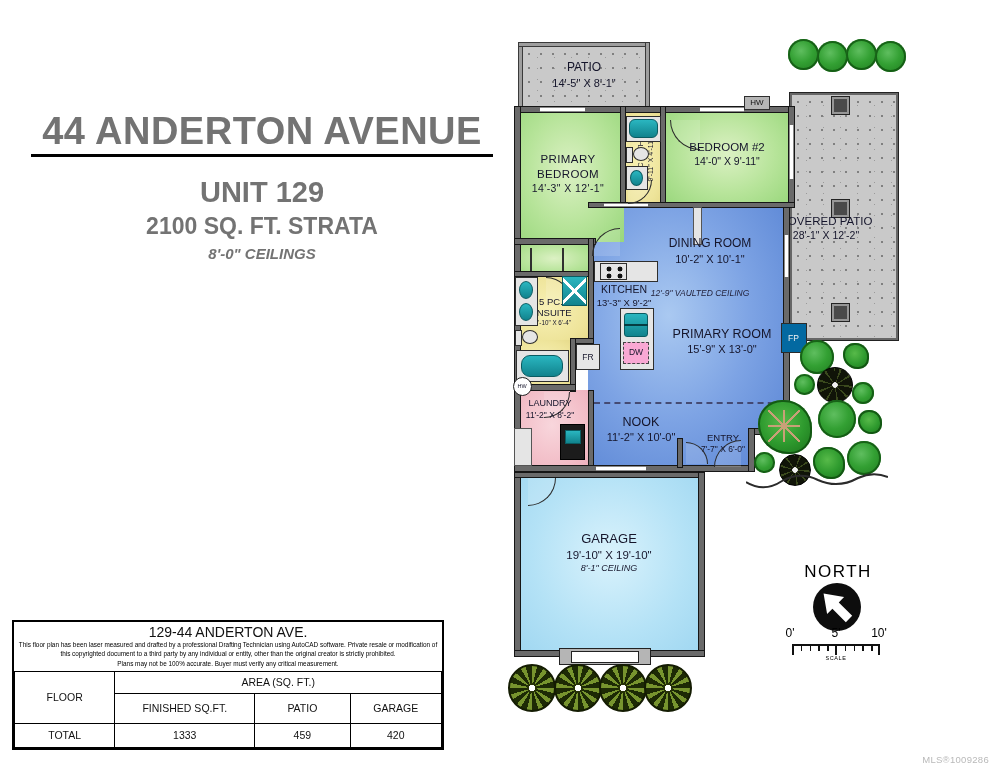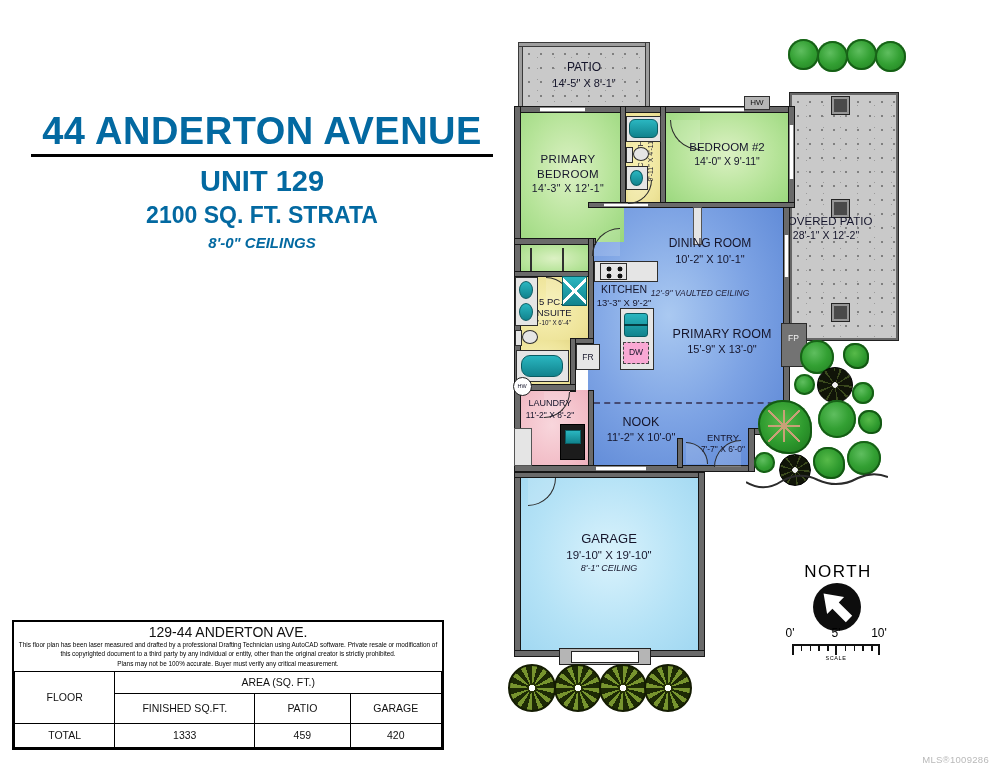--- a/index.html
+++ b/index.html
@@ -35,24 +35,24 @@
        repeating-conic-gradient(#101408 0 16deg,#3a491d 16deg 24deg,#101408 24deg 38deg);}
   .rosette{position:absolute;border-radius:50%;border:2.5px solid #141c02;
      background:radial-gradient(circle at 50% 50%,#ffffff 0 3px,#273307 3px 5px,transparent 5px),
        repeating-conic-gradient(#77942e 0 13deg,#1d2a05 13deg 30deg);}
   .tanstar{position:absolute;
      background:linear-gradient(0deg,transparent 46%,#c9a077 46% 54%,transparent 54%),
        linear-gradient(90deg,transparent 46%,#c9a077 46% 54%,transparent 54%),
        linear-gradient(45deg,transparent 47%,#c9a077 47% 53%,transparent 53%),
        linear-gradient(135deg,transparent 47%,#c9a077 47% 53%,transparent 53%);}
   .post{position:absolute;width:13px;height:13px;background:#4a4a4a;border:2px solid #969696;outline:1px solid #222;}
-  .titleblock{position:absolute;left:18px;top:110px;width:488px;text-align:center;color:#0369a1;}
+  .titleblock{position:absolute;left:18px;top:110px;width:488px;text-align:center;color:#737373;}
   .t1{font-size:38px;font-weight:bold;letter-spacing:.5px;}
   .t-rule{height:2.5px;background:#000;width:462px;margin:1px auto 2px auto;}
-  .t2{font-size:29px;font-weight:bold;margin-top:8px;}
+  .t2{font-size:29px;font-weight:bold;margin-top:19px;}
   .t3{font-size:23px;font-weight:bold;margin-top:4px;}
   .t4{font-size:15px;font-style:italic;font-weight:600;margin-top:5px;}
   .info-wrap{position:absolute;left:12px;top:620px;width:428px;border:2px solid #000;background:#fff;}
   .info-head{text-align:center;padding-top:2px;}
   .ih-title{font-size:14px;}
   .ih-date{font-size:13px;}
   .ih-disc{font-size:6.4px;line-height:1.45;color:#000;}
   table.grid{border-collapse:collapse;width:100%;margin-top:3px;}
   table.grid td{border:1.5px solid #000;text-align:center;font-size:10.5px;padding:0;}
   .watermark{position:absolute;right:5px;bottom:3px;font-size:9.5px;color:#b9b9b9;letter-spacing:.3px;}
@@ -264,21 +264,21 @@
 <div class="abs tealfill" style="left:521px;top:355px;width:42px;height:22px;border-radius:9px;"></div>
 
 <div class="abs" style="left:513px;top:377px;width:19px;height:19px;border-radius:50%;background:#fff;border:1.6px solid #222;">
   <div class="lbl" style="left:0;top:5px;width:16px;font-size:5.5px;">HW</div>
 </div>
 <div class="abs" style="left:560px;top:424px;width:25px;height:36px;background:#1c1c1c;border:1px solid #000;">
   <div class="abs tealfill" style="left:4px;top:5px;width:16px;height:14px;"></div>
 </div>
 <div class="fix" style="left:514px;top:428px;width:18px;height:38px;border-color:#555;"></div>
 
-<div class="abs" style="left:781px;top:323px;width:26px;height:44px;background:#737373;border:1.4px solid #2b2b2b;">
+<div class="abs" style="left:781px;top:323px;width:26px;height:30px;background:#0369a1;border:1.4px solid #2b2b2b;">
   <div class="lbl" style="left:0;top:9px;width:23px;font-size:8.5px;color:#f2f2f2;">FP</div>
 </div>
 
 <div class="abs" style="left:559px;top:648px;width:92px;height:17px;background:#b5b5b5;border:1px solid #222;"></div>
 <div class="abs" style="left:571px;top:651px;width:68px;height:12px;background:#fff;border:1px solid #222;"></div>
 
 <div class="rosette" style="left:508px;top:664px;width:44px;height:44px;"></div>
 <div class="rosette" style="left:554px;top:664px;width:44px;height:44px;"></div>
 <div class="rosette" style="left:599px;top:664px;width:44px;height:44px;"></div>
 <div class="rosette" style="left:644px;top:664px;width:44px;height:44px;"></div>

